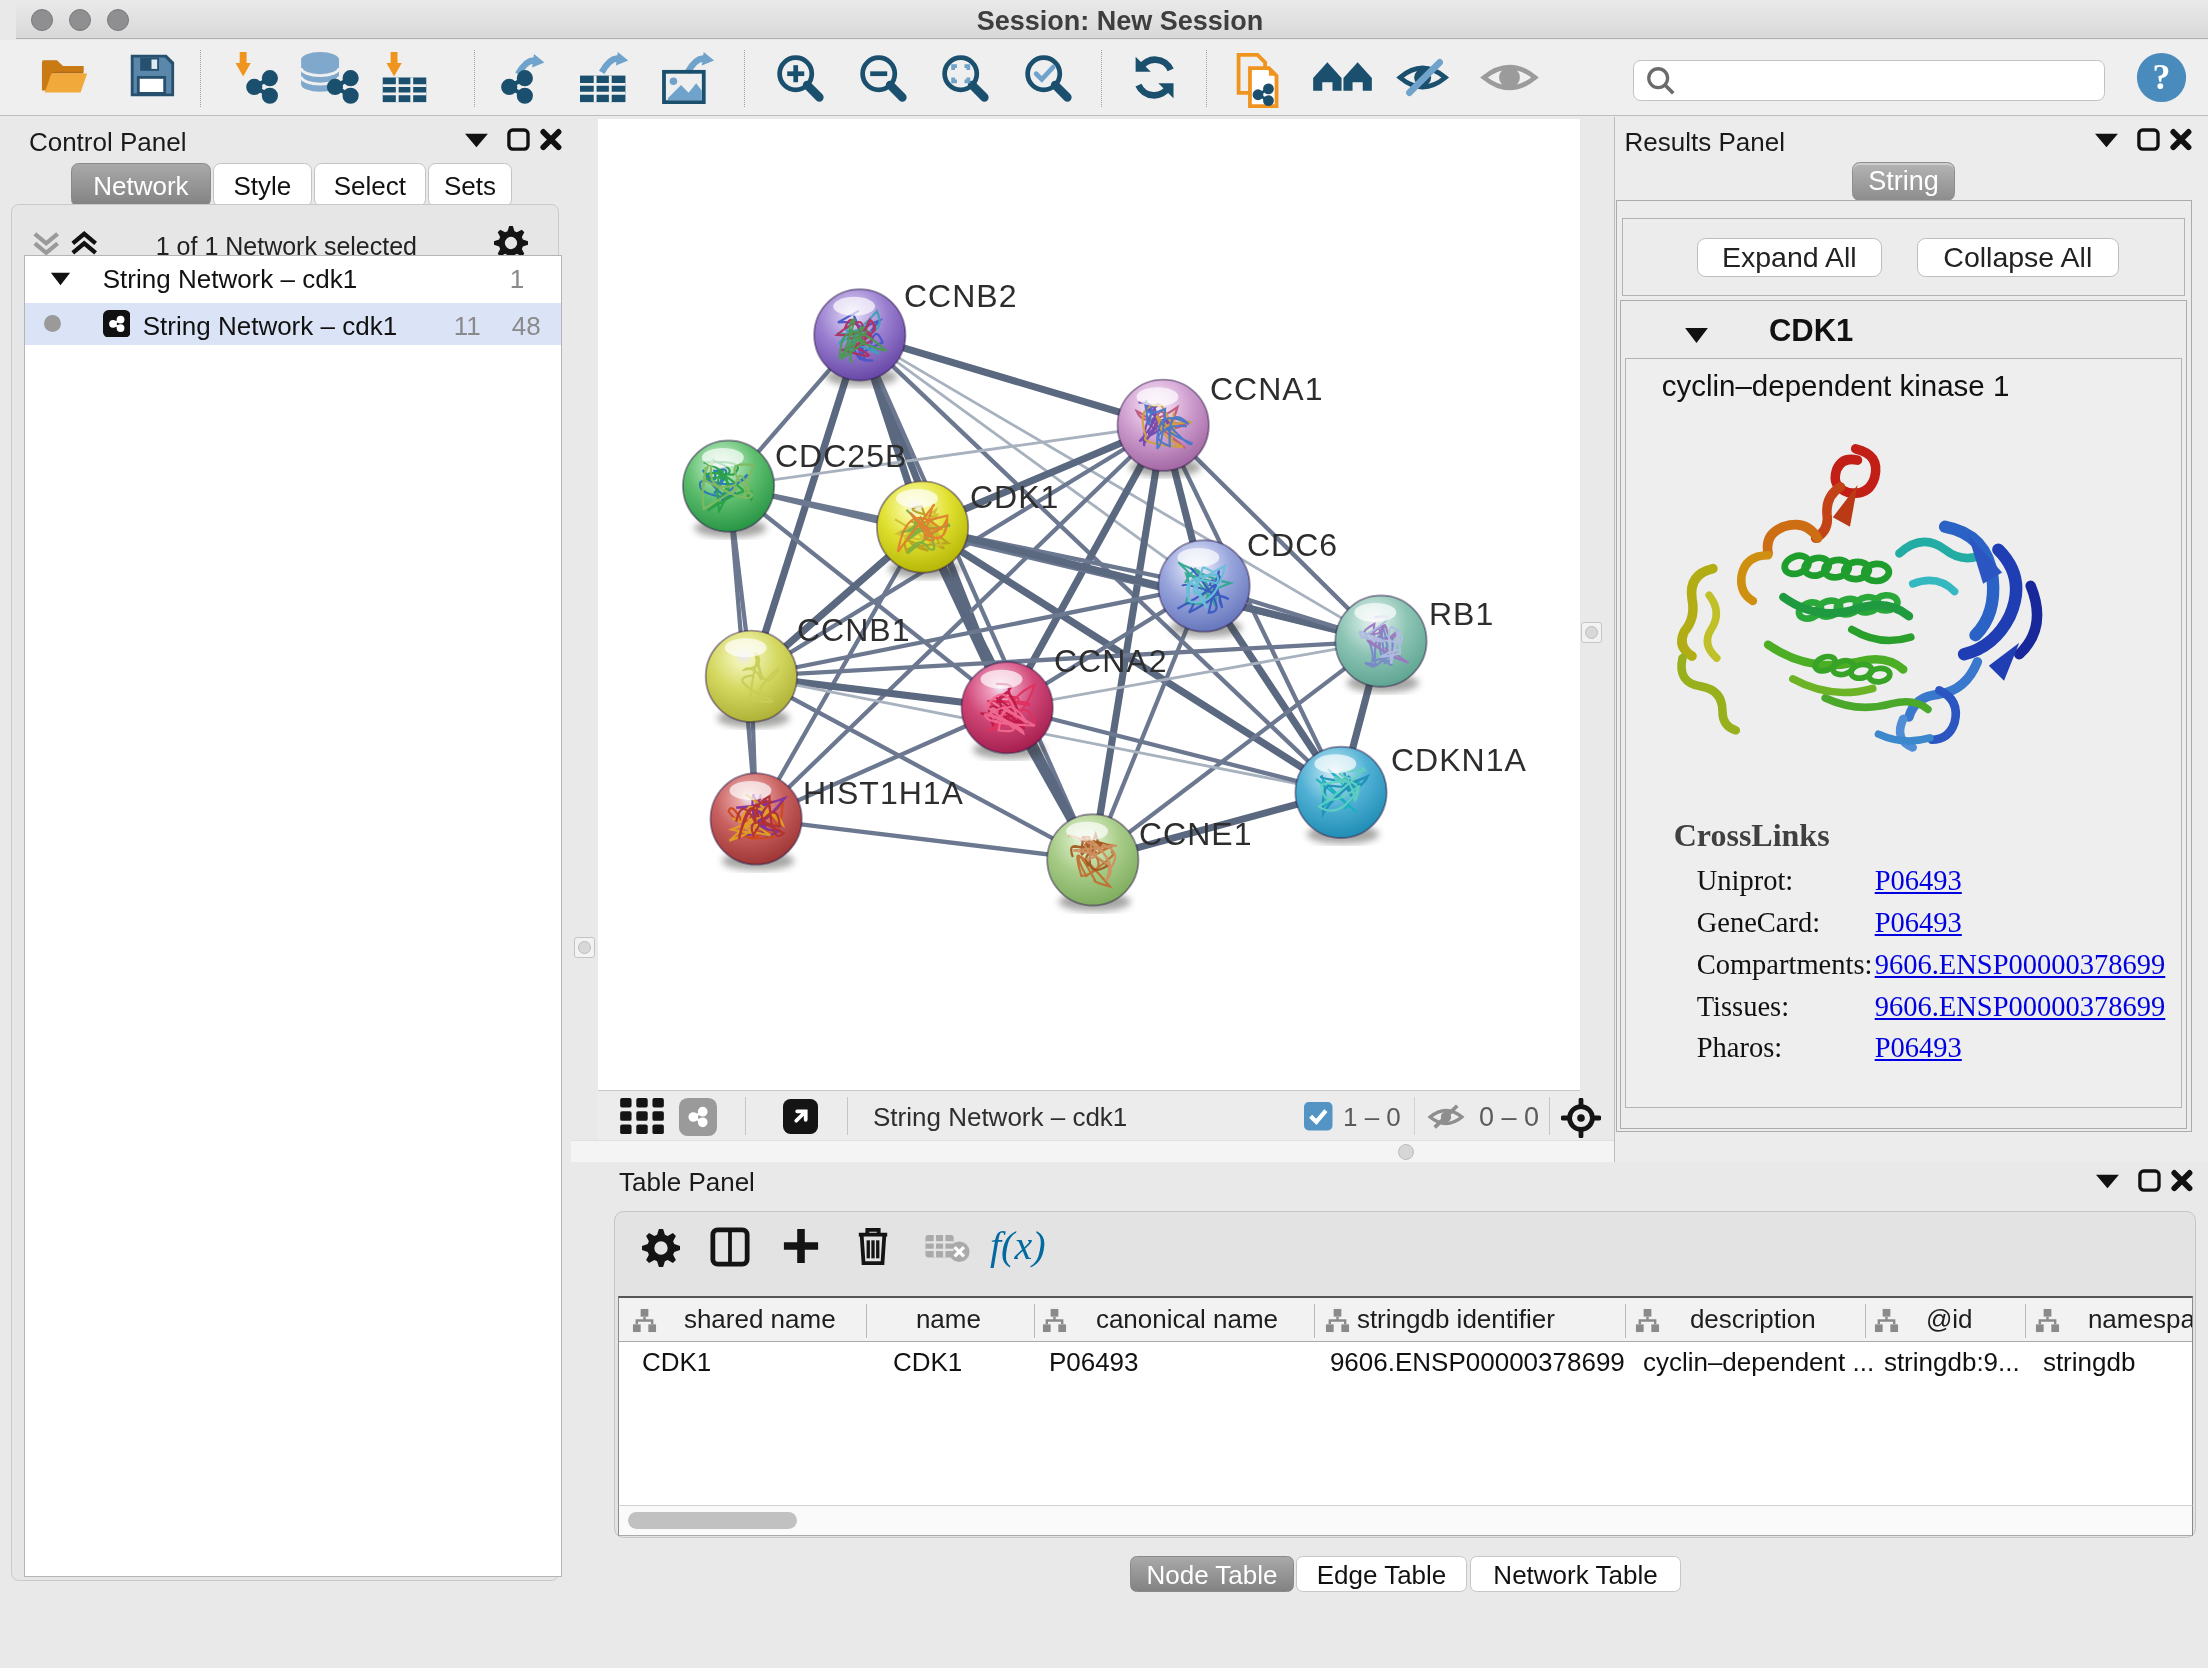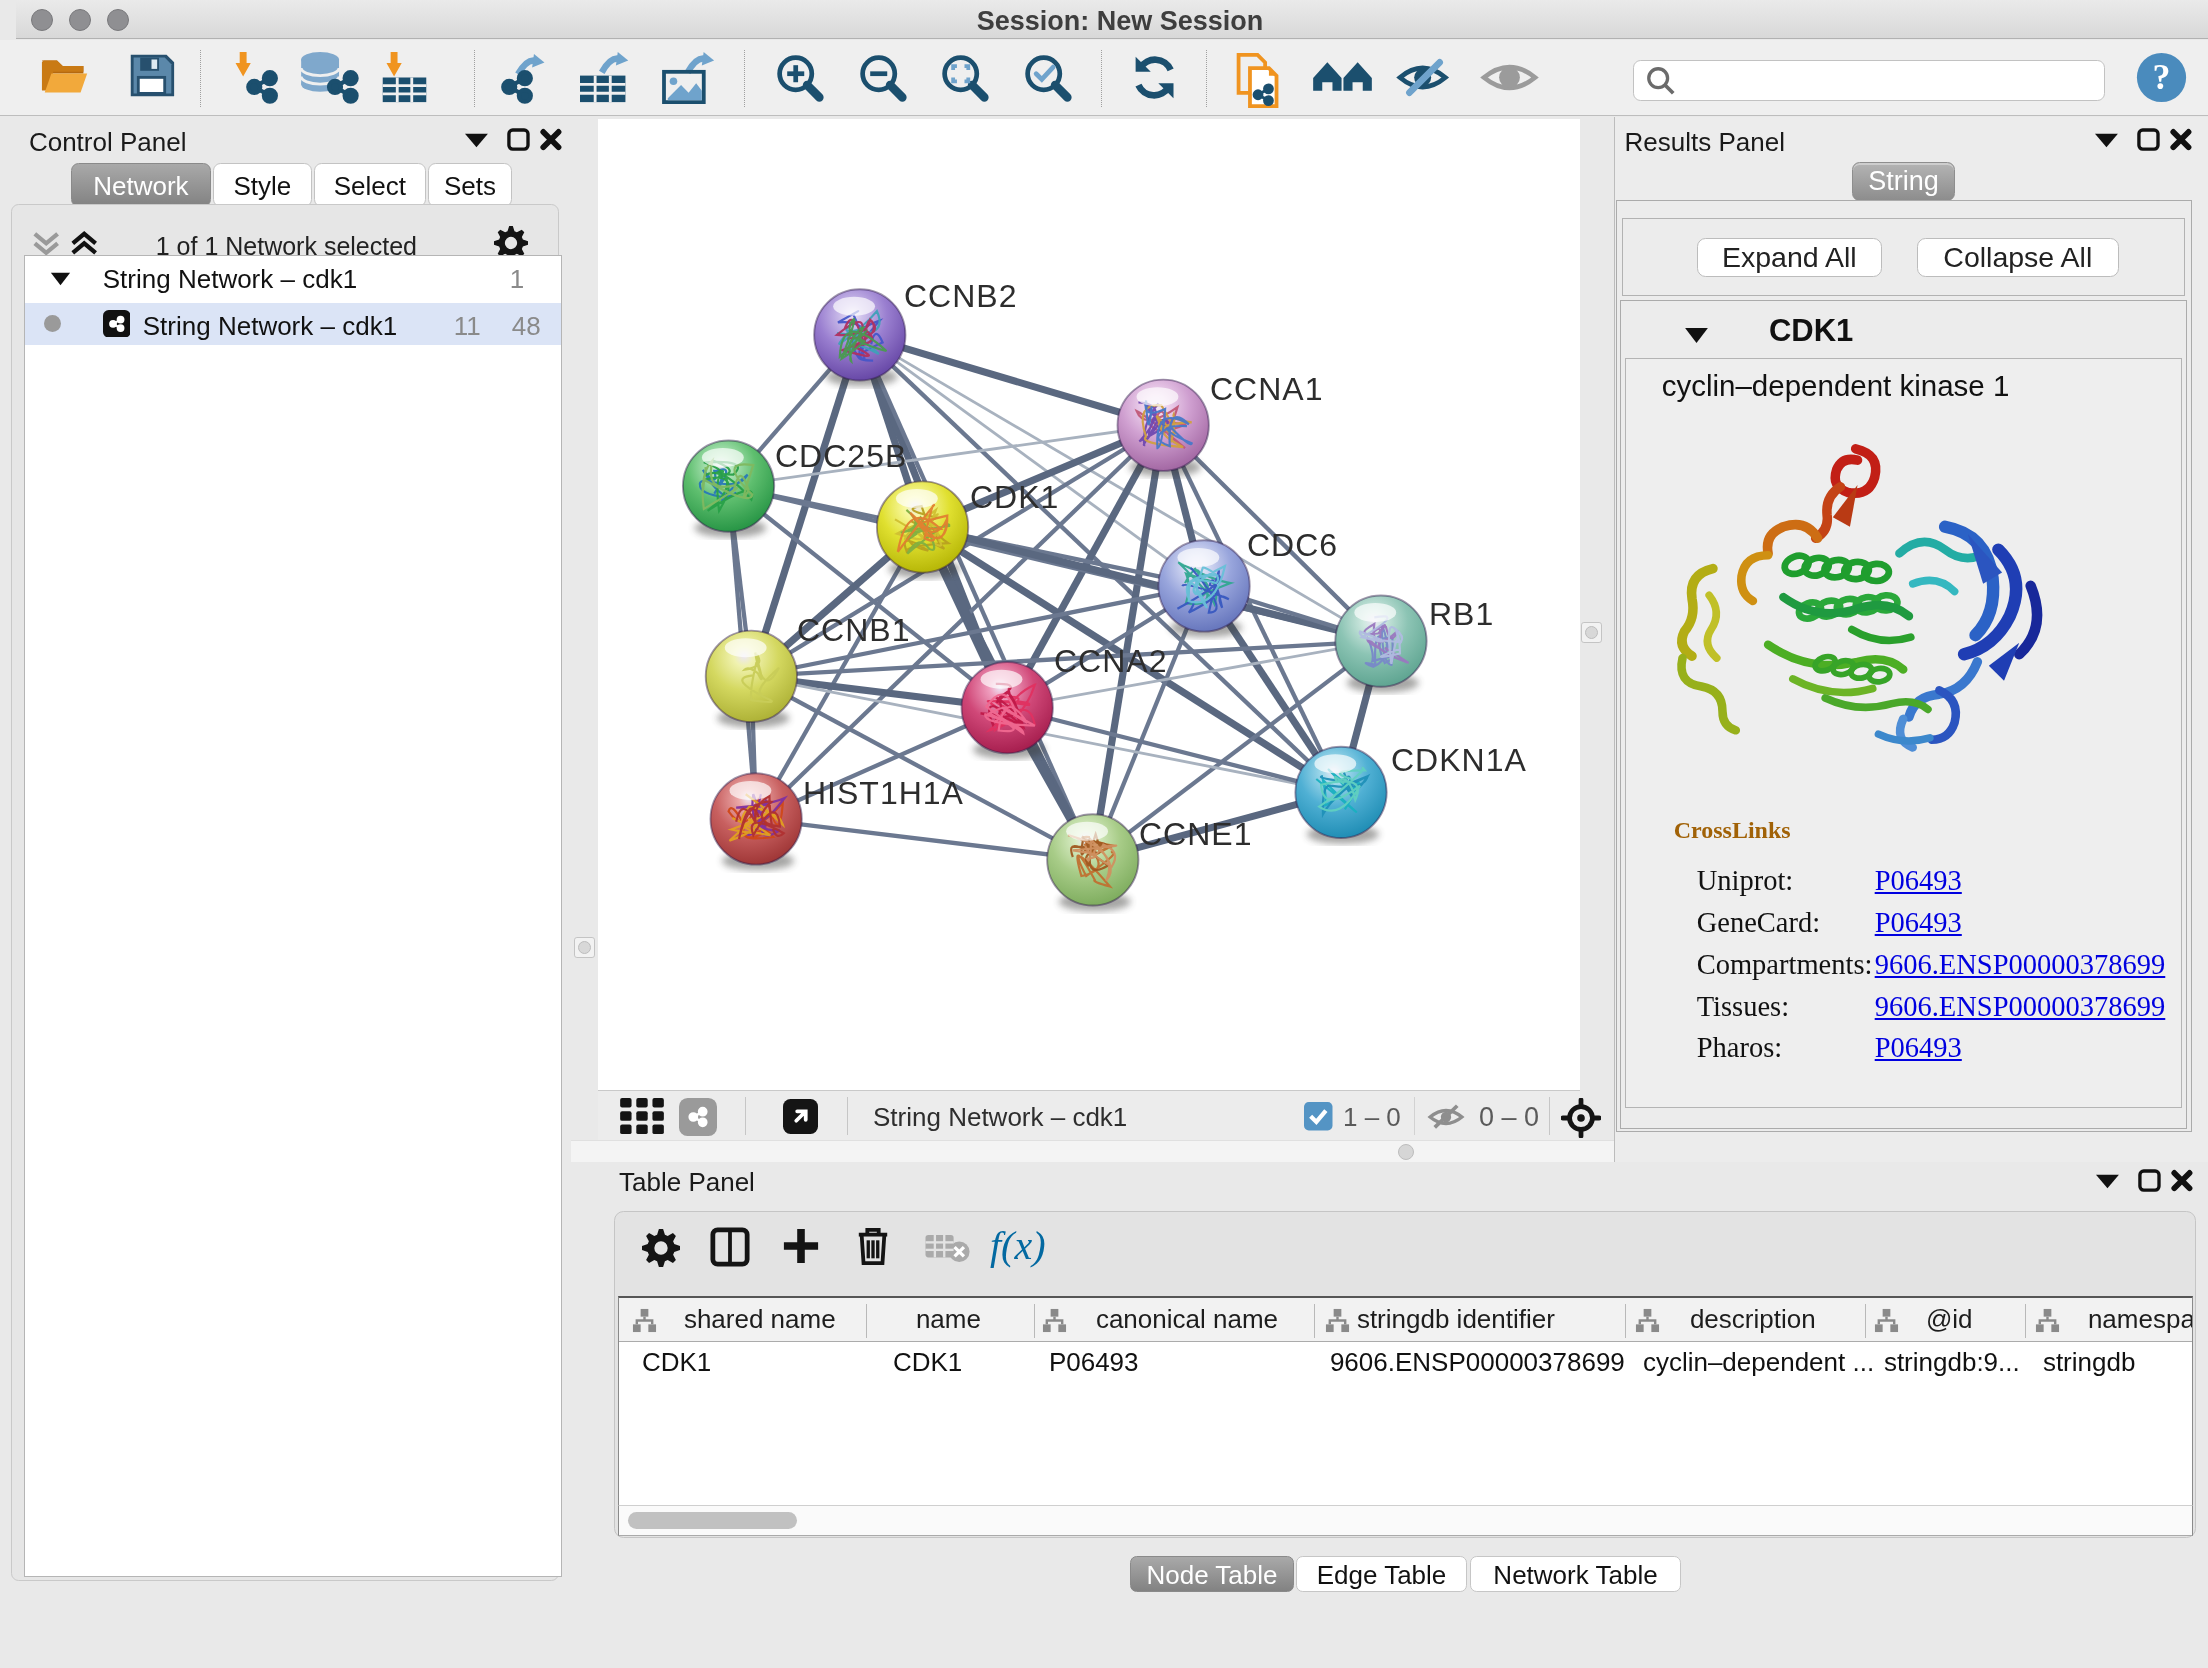--- a/index.html
+++ b/index.html
@@ -559,21 +559,21 @@
                   <path d="M340 230 q-12 30 -40 34 q-26 2 -32 24" stroke="#3a78ce" stroke-width="10"></path>
                   <path d="M262 290 q-10 22 10 30" stroke="#4f8ed6" stroke-width="9"></path>
                   <path d="M300 260 q22 10 16 34 q-6 18 -24 18" stroke="#2b55c0" stroke-width="9"></path>
                   <path d="M330 96 l36 40 l-20 12 z" fill="#2b55c0" stroke="none"></path>
                   <path d="M384 210 l-16 40 l-16 -16 z" fill="#1f3eb4" stroke="none"></path>
                   <path d="M208 196 q30 18 62 8" stroke="#2aa02c" stroke-width="8"></path>
                   <path d="M180 268 q34 16 70 6 q24 -6 38 6" stroke="#4aa82a" stroke-width="8"></path>
                   <path d="M236 306 q26 12 54 4" stroke="#3c88cc" stroke-width="8"></path>
                 </g>
               </svg>
-              <div class="serif abs" style="left:48px;top:458px;font-size:24px;font-weight:bold;color:#a16207;">CrossLinks</div>
+              <div class="serif abs" style="left:48px;top:458px;font-size:32px;font-weight:bold;color:#404040;">CrossLinks</div>
               <div class="serif abs" style="left:71px;top:506px;font-size:28.5px;color:#111;">Uniprot:</div>
               <div class="serif abs xlink" style="left:249px;top:506px;font-size:28.5px;">P06493</div>
               <div class="serif abs" style="left:71px;top:548px;font-size:28.5px;color:#111;">GeneCard:</div>
               <div class="serif abs xlink" style="left:249px;top:548px;font-size:28.5px;">P06493</div>
               <div class="serif abs" style="left:71px;top:590px;font-size:28.5px;color:#111;">Compartments:</div>
               <div class="serif abs xlink" style="left:249px;top:590px;font-size:28.5px;">9606.ENSP00000378699</div>
               <div class="serif abs" style="left:71px;top:632px;font-size:28.5px;color:#111;">Tissues:</div>
               <div class="serif abs xlink" style="left:249px;top:632px;font-size:28.5px;">9606.ENSP00000378699</div>
               <div class="serif abs" style="left:71px;top:673px;font-size:28.5px;color:#111;">Pharos:</div>
               <div class="serif abs xlink" style="left:249px;top:673px;font-size:28.5px;">P06493</div>

